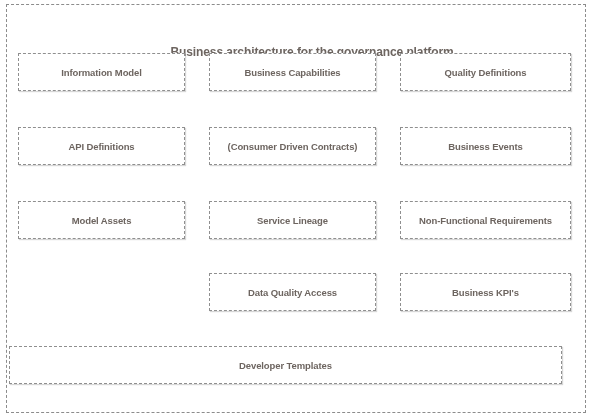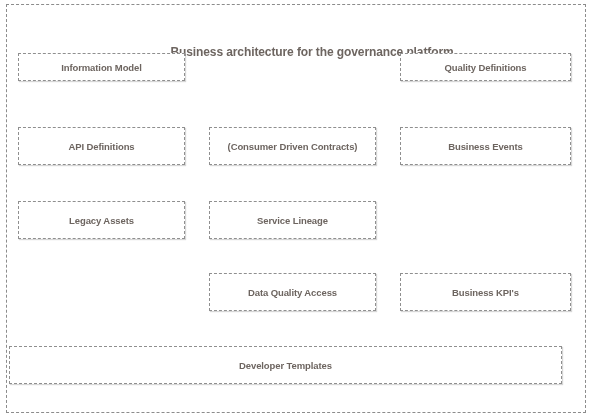--- a/index.html
+++ b/index.html
@@ -81,21 +81,21 @@
   .cap-box .label .line {
     display: block;
   }
 
   
   .col-1 { left: 11px;  width: 167px; }
   .col-2 { left: 202px; width: 167px; }
   .col-3 { left: 393px; width: 171px; }
 
   
-  .row-1 { top: 48px;  height: 28px; }
+  .row-1 { top: 48px;  height: 38px; }
   .row-2 { top: 122px; height: 38px; }
   .row-3 { top: 196px; height: 38px; }
   .row-4 { top: 268px; height: 38px; }
 
   
   .footer-box {
     left: 2px;
     width: 553px;
     top: 341px;
     height: 38px;
@@ -109,20 +109,25 @@
 
     <div class="diagram-title">Business architecture for the governance platform</div>
 
     <div class="grid">
 
       <div class="cap-box col-1 row-1">
         <span class="label">
           <span class="line">Information Model</span>
         </span>
       </div>
+      <div class="cap-box col-2 row-1">
+        <span class="label">
+          <span class="line">Business Capabilities</span>
+        </span>
+      </div>
       <div class="cap-box col-3 row-1">
         <span class="label">
           <span class="line">Quality Definitions</span>
         </span>
       </div>
 
       <div class="cap-box col-1 row-2">
         <span class="label">
           <span class="line">API Definitions</span>
         </span>
@@ -133,26 +138,31 @@
         </span>
       </div>
       <div class="cap-box col-3 row-2">
         <span class="label">
           <span class="line">Business Events</span>
         </span>
       </div>
 
       <div class="cap-box col-1 row-3">
         <span class="label">
-          <span class="line">Legacy Assets</span>
+          <span class="line">Model Assets</span>
         </span>
       </div>
       <div class="cap-box col-2 row-3">
         <span class="label">
           <span class="line">Service Lineage</span>
+        </span>
+      </div>
+      <div class="cap-box col-3 row-3">
+        <span class="label">
+          <span class="line">Non-Functional Requirements</span>
         </span>
       </div>
 
       <div class="cap-box col-2 row-4">
         <span class="label">
           <span class="line">Data Quality Access</span>
         </span>
       </div>
       <div class="cap-box col-3 row-4">
         <span class="label">

